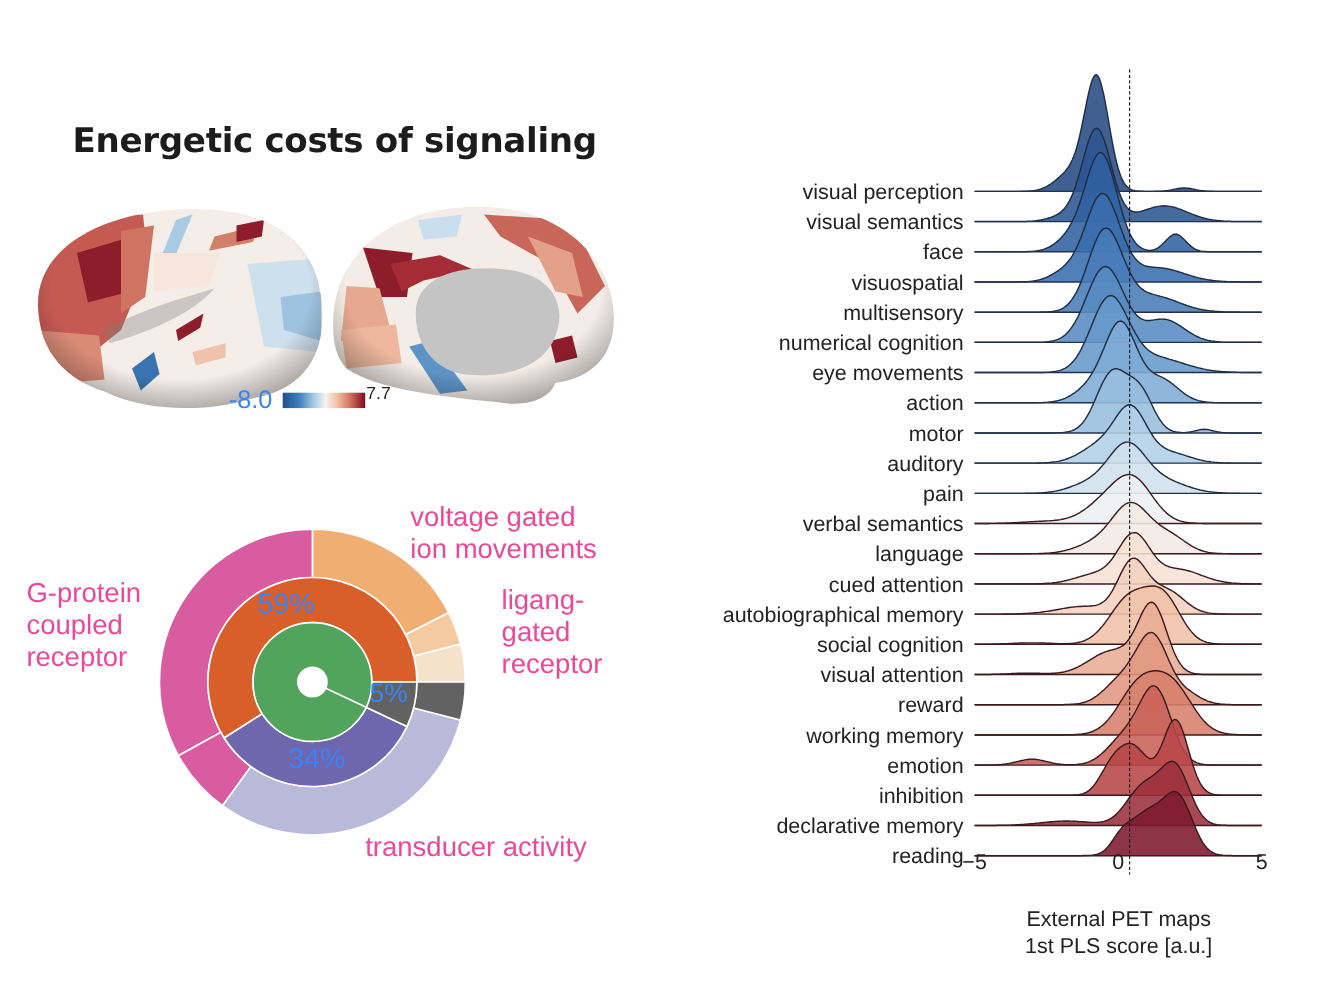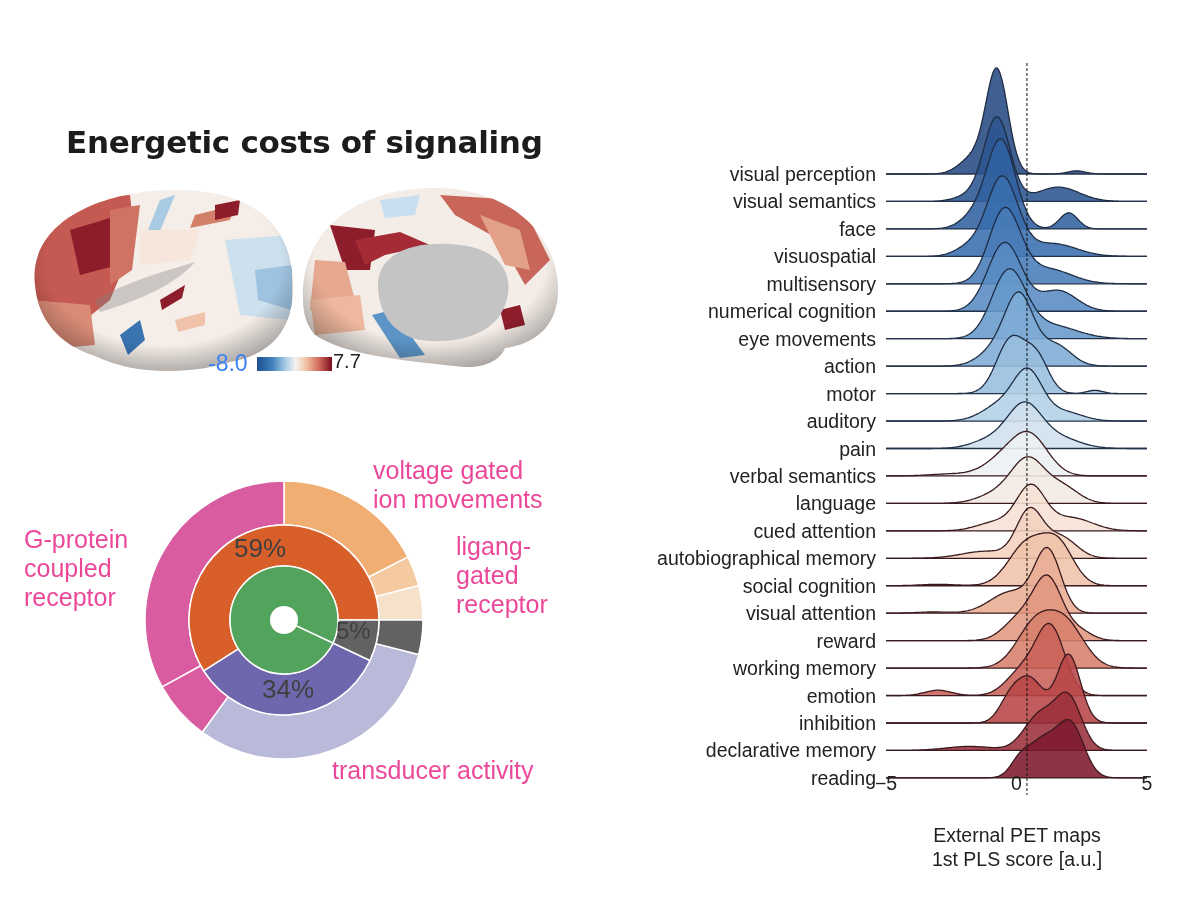--- a/index.html
+++ b/index.html
@@ -1,29 +1,29 @@
 <!DOCTYPE html>
 <html><head>
 <meta charset="utf-8">
 <style>
   html, body { margin: 0; padding: 0; background: #ffffff; }
   body { width: 1200px; height: 912px; position: relative; overflow: hidden; font-family: "Liberation Sans", sans-serif; color: #222; }
-  #title { position: absolute; left: 66px; top: 124px; font-family: "DejaVu Sans", sans-serif; font-weight: bold; font-size: 31px; color: #1c1c1c; letter-spacing: -0.3px; white-space: nowrap; }
+  #title { position: absolute; left: 66px; top: 110px; font-family: "DejaVu Sans", sans-serif; font-weight: bold; font-size: 31px; color: #1c1c1c; letter-spacing: -0.3px; white-space: nowrap; }
   #brain-svg { position: absolute; left: 0; top: 170px; }
   #cbar-min { position: absolute; left: 208px; top: 350px; font-size: 23px; color: #3b82f6; }
-  #cbar-max { position: absolute; left: 333px; top: 350px; font-size: 20px; color: #222; }
+  #cbar-max { position: absolute; left: 333px; top: 350px; font-size: 16px; color: #222; }
   #cbar { position: absolute; left: 257px; top: 357px; width: 75px; height: 14px;
           background: linear-gradient(to right, #1d4f8e 0%, #3f7fbd 20%, #a7cbe4 38%, #f6f3f0 52%, #f1c0a3 66%, #d3705d 82%, #7b0b1f 100%); }
   #pie-svg { position: absolute; left: 0; top: 440px; }
   .pie-label { position: absolute; font-size: 25px; line-height: 29px; color: #ec4899; white-space: nowrap; }
   #lbl-gpcr { left: 24px; top: 525px; text-align: left; width: 120px; }
   #lbl-vgic { left: 373px; top: 456px; }
   #lbl-lgr { left: 456px; top: 532px; }
   #lbl-trans { left: 332px; top: 756px; }
-  .pie-pct { position: absolute; font-size: 26px; color: #404040; }
+  .pie-pct { position: absolute; font-size: 26px; color: #3b82f6; }
   #ridge-svg { position: absolute; left: 0; top: 0; }
   .row-label { font-family: "Liberation Sans", sans-serif; font-size: 19.5px; fill: #222; }
   .tick-label { font-family: "Liberation Sans", sans-serif; font-size: 19.5px; fill: #222; }
   .axis-title { font-family: "Liberation Sans", sans-serif; font-size: 19.5px; fill: #222; }
 </style>
 </head>
 <body>
 
 <div id="title">Energetic costs of signaling</div>
 

